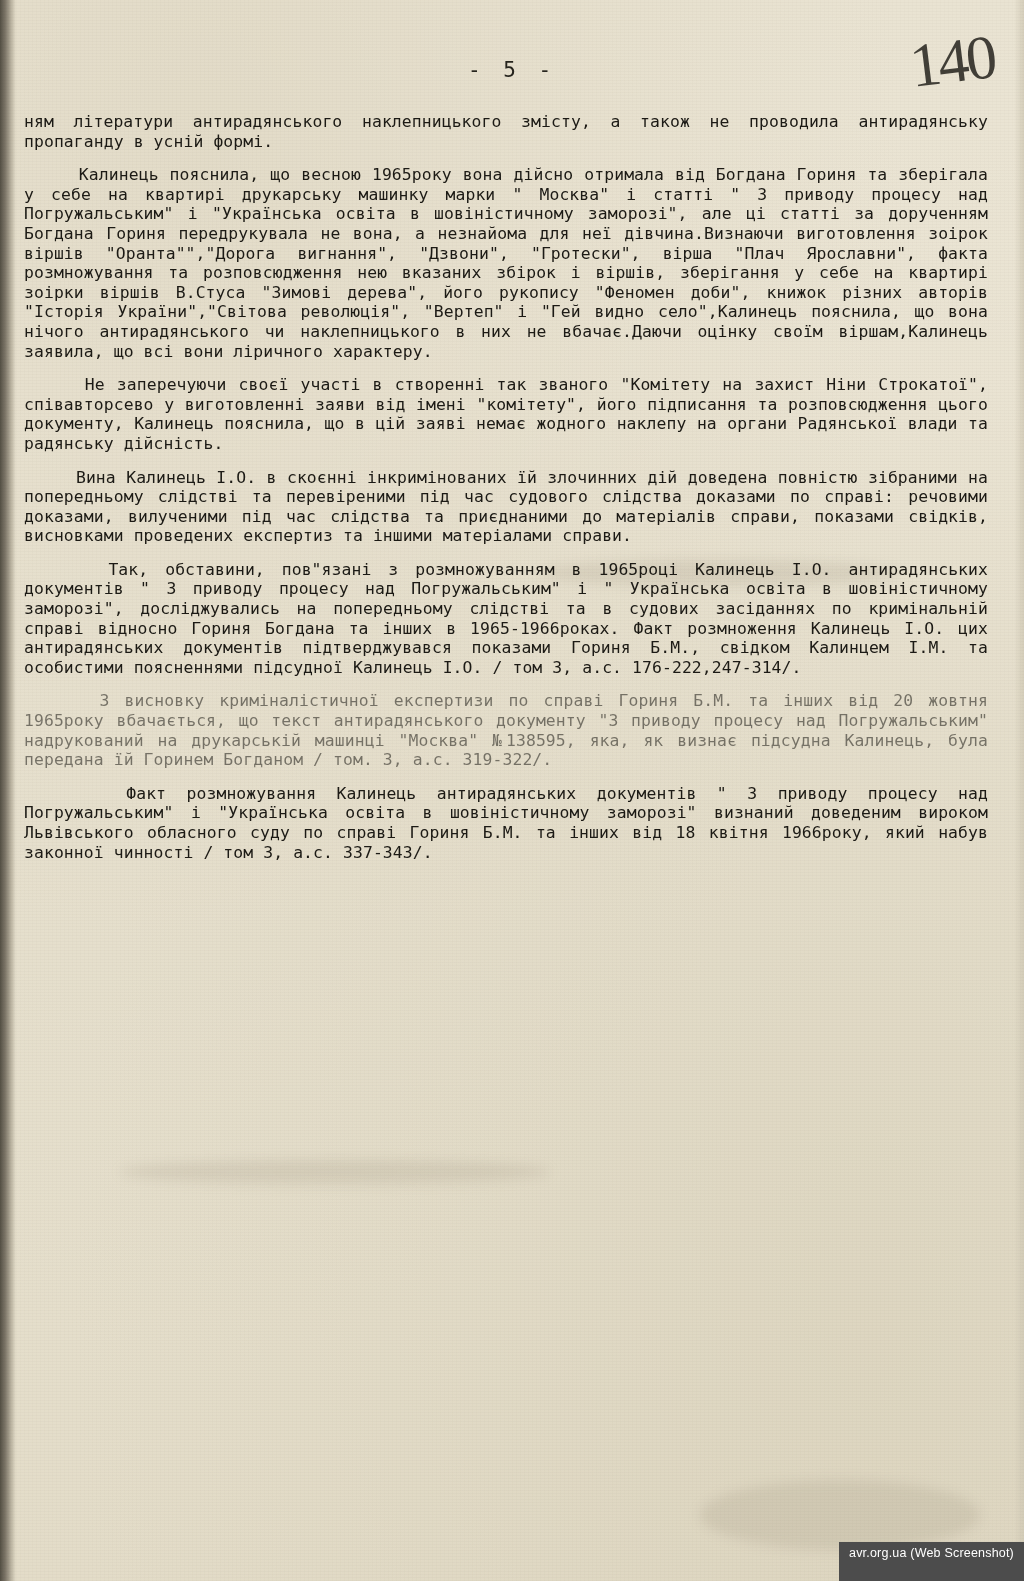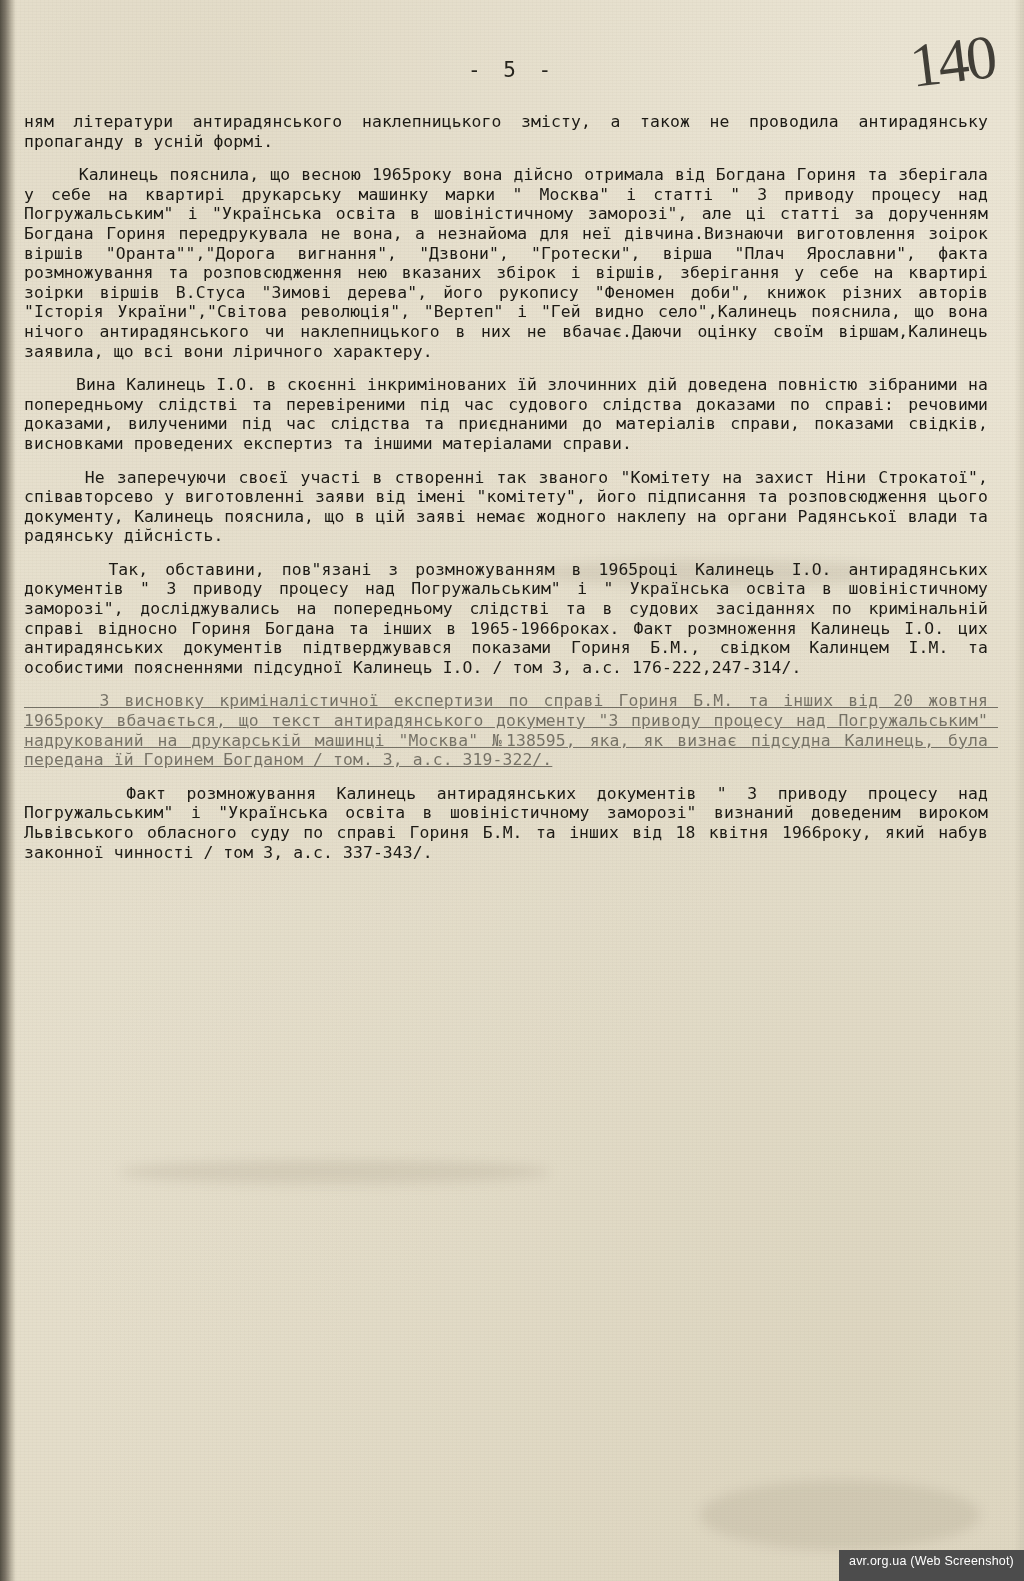--- a/index.html
+++ b/index.html
@@ -86,39 +86,39 @@
     text-align: justify;
     font-family: "DejaVu Sans Mono", "Liberation Mono", monospace;
   }
   .para {
     margin: 0 8px 14px 0;
     white-space: pre-wrap;
     word-break: break-word;
   }
 
   
-  .fade-1 { opacity: 0.55; text-decoration: underline; }
+  .fade-1 { opacity: 0.55; }
 
   .smudge {
     position: absolute;
     border-radius: 50%;
     background: rgba(150,140,115,0.18);
     filter: blur(6px);
     pointer-events: none;
   }
 
   .footer-badge {
     position: absolute;
     right: 0;
     bottom: 0;
     background: #4c4c4c;
     color: #ffffff;
     font-family: "Liberation Sans", sans-serif;
     font-size: 12.5px;
-    padding: 4px 10px 13px 10px;
+    padding: 4px 10px 21px 10px;
     letter-spacing: 0.2px;
   }
 </style>
 </head>
 <body>
 
 <div class="page">
 
   <div class="scan-edge-left"></div>
   <div class="scan-edge-right"></div>
@@ -127,22 +127,22 @@
   <div class="smudge" style="left:120px; top:1160px; width:430px; height:24px;"></div>
   <div class="smudge" style="left:700px; top:1480px; width:280px; height:70px;"></div>
 
   <div class="page-number">- 5 -</div>
 
   <div class="archive-stamp">140</div>
 
   <div class="body-text">
     <p class="para">ням літератури антирадянського наклепницького змісту, а також не проводила антирадянську пропаганду в усній формі.</p>
     <p class="para">     Калинець пояснила, що весною 1965року вона дійсно отримала від Богдана Гориня та зберігала у себе на квартирі друкарську машинку марки " Москва" і статті " З приводу процесу над Погружальським" і "Українська освіта в шовіністичному заморозі", але ці статті за дорученням Богдана Гориня передрукувала не вона, а незнайома для неї дівчина.Визнаючи виготовлення зоірок віршів "Оранта"","Дорога вигнання", "Дзвони", "Гротески", вірша "Плач Ярославни", факта розмножування та розповсюдження нею вказаних збірок і віршів, зберігання у себе на квартирі зоірки віршів В.Стуса "Зимові дерева", його рукопису "Феномен доби", книжок різних авторів "Історія України","Світова революція", "Вертеп" і "Гей видно село",Калинець пояснила, що вона нічого антирадянського чи наклепницького в них не вбачає.Даючи оцінку своїм віршам,Калинець заявила, що всі вони ліричного характеру.</p>
+    <p class="para">     Не заперечуючи своєї участі в створенні так званого "Комітету на захист Ніни Строкатої", співавторсево у виготовленні заяви від імені "комітету", його підписання та розповсюдження цього документу, Калинець пояснила, що в цій заяві немає жодного наклепу на органи Радянської влади та радянську дійсність.</p>
     <p class="para">     Вина Калинець І.О. в скоєнні інкримінованих їй злочинних дій доведена повністю зібраними на попередньому слідстві та перевіреними під час судового слідства доказами по справі: речовими доказами, вилученими під час слідства та приєднаними до матеріалів справи, показами свідків, висновками проведених експертиз та іншими матеріалами справи.</p>
-    <p class="para">     Не заперечуючи своєї участі в створенні так званого "Комітету на захист Ніни Строкатої", співавторсево у виготовленні заяви від імені "комітету", його підписання та розповсюдження цього документу, Калинець пояснила, що в цій заяві немає жодного наклепу на органи Радянської влади та радянську дійсність.</p>
     <p class="para">     Так, обставини, пов"язані з розмножуванням в 1965році Калинець І.О. антирадянських документів " З приводу процесу над Погружальським" і " Українська освіта в шовіністичному заморозі", досліджувались на попередньому слідстві та в судових засіданнях по кримінальній справі відносно Гориня Богдана та інших в 1965-1966роках. Факт розмноження Калинець І.О. цих антирадянських документів підтверджувався показами Гориня Б.М., свідком Калинцем І.М. та особистими поясненнями підсудної Калинець І.О. / том 3, а.с. 176-222,247-314/.</p>
     <p class="para fade-1">     З висновку криміналістичної експертизи по справі Гориня Б.М. та інших від 20 жовтня 1965року вбачається, що текст антирадянського документу "З приводу процесу над Погружальським" надрукований на друкарській машинці "Москва" №138595, яка, як визнає підсудна Калинець, була передана їй Горинем Богданом / том. 3, а.с. 319-322/.</p>
     <p class="para">     Факт розмножування Калинець антирадянських документів " З приводу процесу над Погружальським" і "Українська освіта в шовіністичному заморозі" визнаний доведеним вироком Львівського обласного суду по справі Гориня Б.М. та інших від 18 квітня 1966року, який набув законної чинності / том 3, а.с. 337-343/.</p>
   </div>
 
   <div class="paper-texture"></div>
 
   <div class="footer-badge">avr.org.ua (Web Screenshot)</div>
 </div>
 

